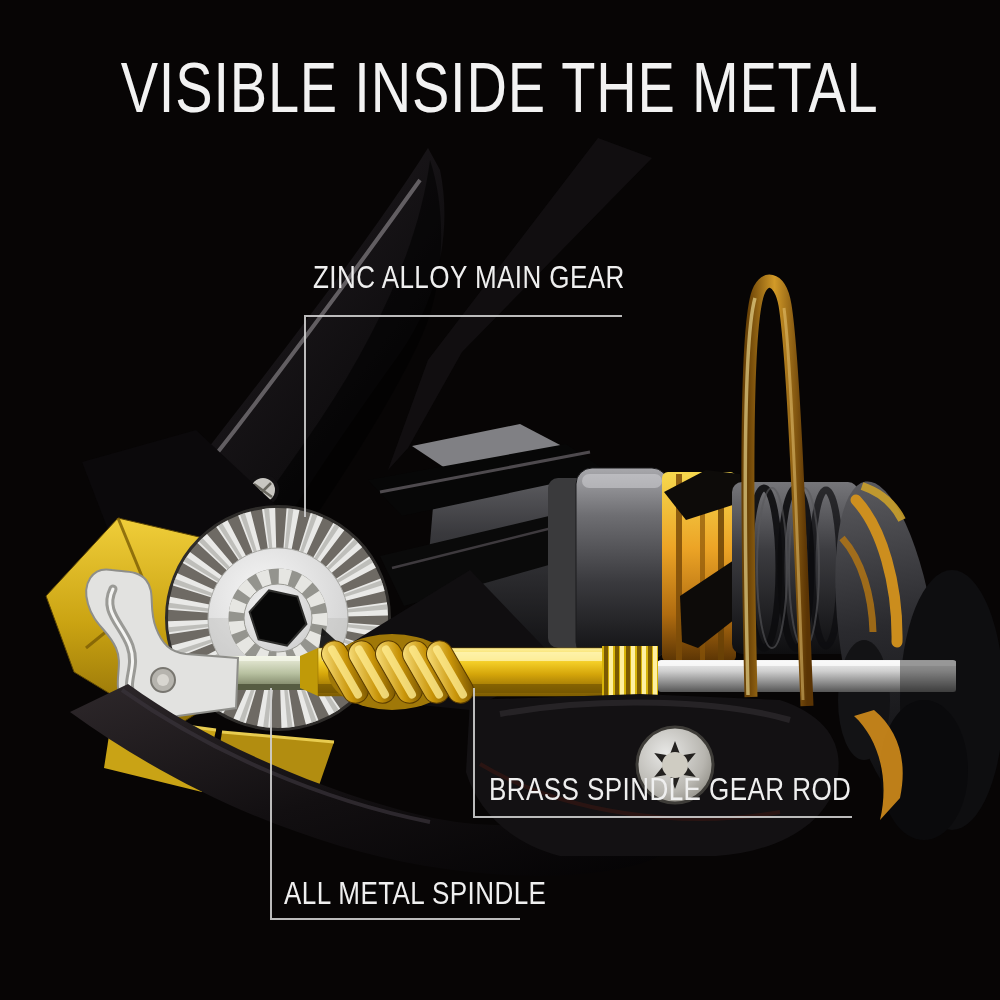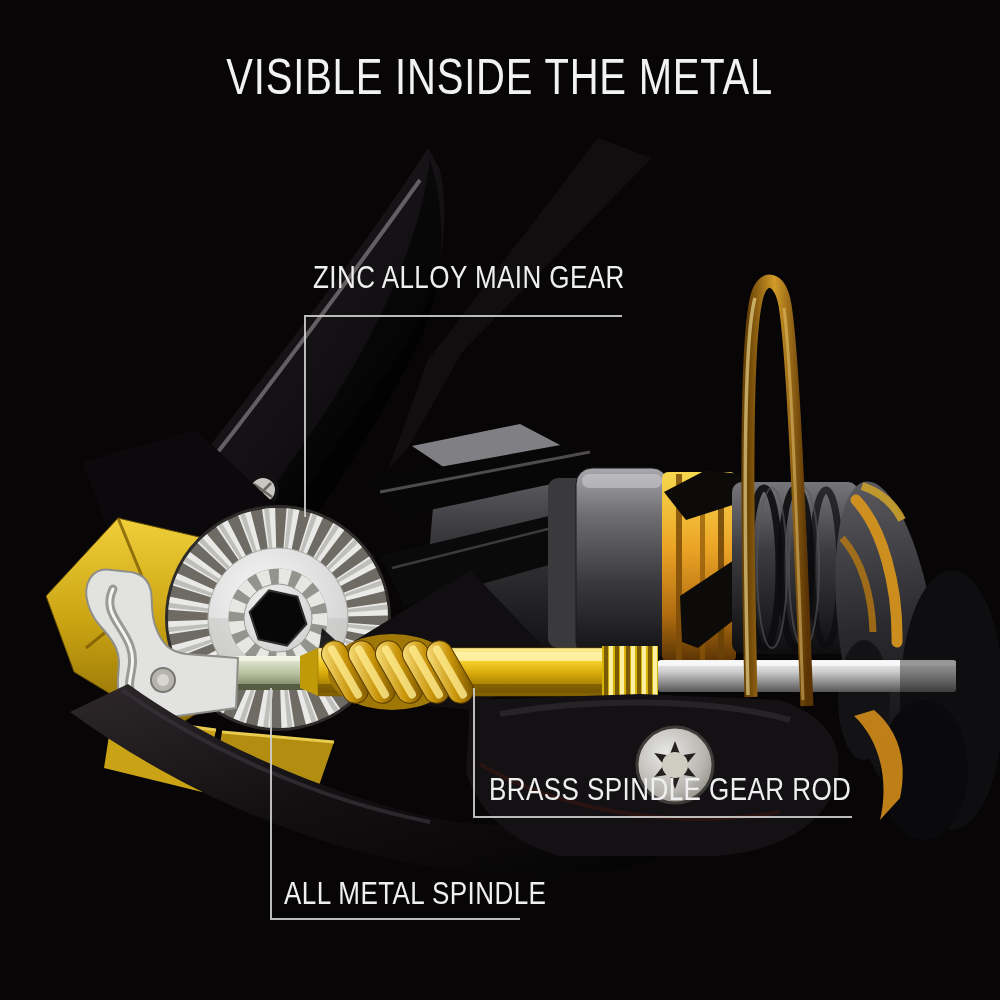--- a/index.html
+++ b/index.html
@@ -1,20 +1,20 @@
 <!DOCTYPE html>
 <html style="--background: #070505; --title_text: #f2f2f2; --label_text: #efefef; --callout_line: #cfcfcf; --brass_gold: #f0c419; --spool_orange: #e8991c; --gear_silver: #e9e9e7; --body_yellow: #caa312;"><head>
 <meta charset="utf-8">
 <style>
   html,body{margin:0;padding:0;background:#000;}
   .page{position:relative;width:1000px;height:1000px;background:var(--background,#070505);overflow:hidden;
         font-family:"Liberation Sans",sans-serif;}
   .art{position:absolute;left:0;top:0;width:1000px;height:1000px;}
   .title{position:absolute;left:0;top:48px;width:1000px;text-align:center;color:var(--title_text,#f2f2f2);
-         font-size:50px;font-weight:400;letter-spacing:1px;white-space:nowrap;}
+         font-size:70px;font-weight:400;letter-spacing:1px;white-space:nowrap;}
   .title span{display:inline-block;transform:scaleX(0.80);transform-origin:50% 50%;}
   .callout-label{position:absolute;color:var(--label_text,#efefef);font-size:31px;font-weight:400;
                  letter-spacing:0.5px;white-space:nowrap;transform:scaleX(0.84);transform-origin:0 0;}
   #lbl-main-gear{left:313px;top:260px;}
   #lbl-gear-rod{left:489px;top:772px;}
   #lbl-spindle{left:284px;top:876px;}
   .callout-line{stroke:var(--callout_line,#cfcfcf);stroke-width:2;fill:none;opacity:.9;}
 </style>
 </head>
 <body>

